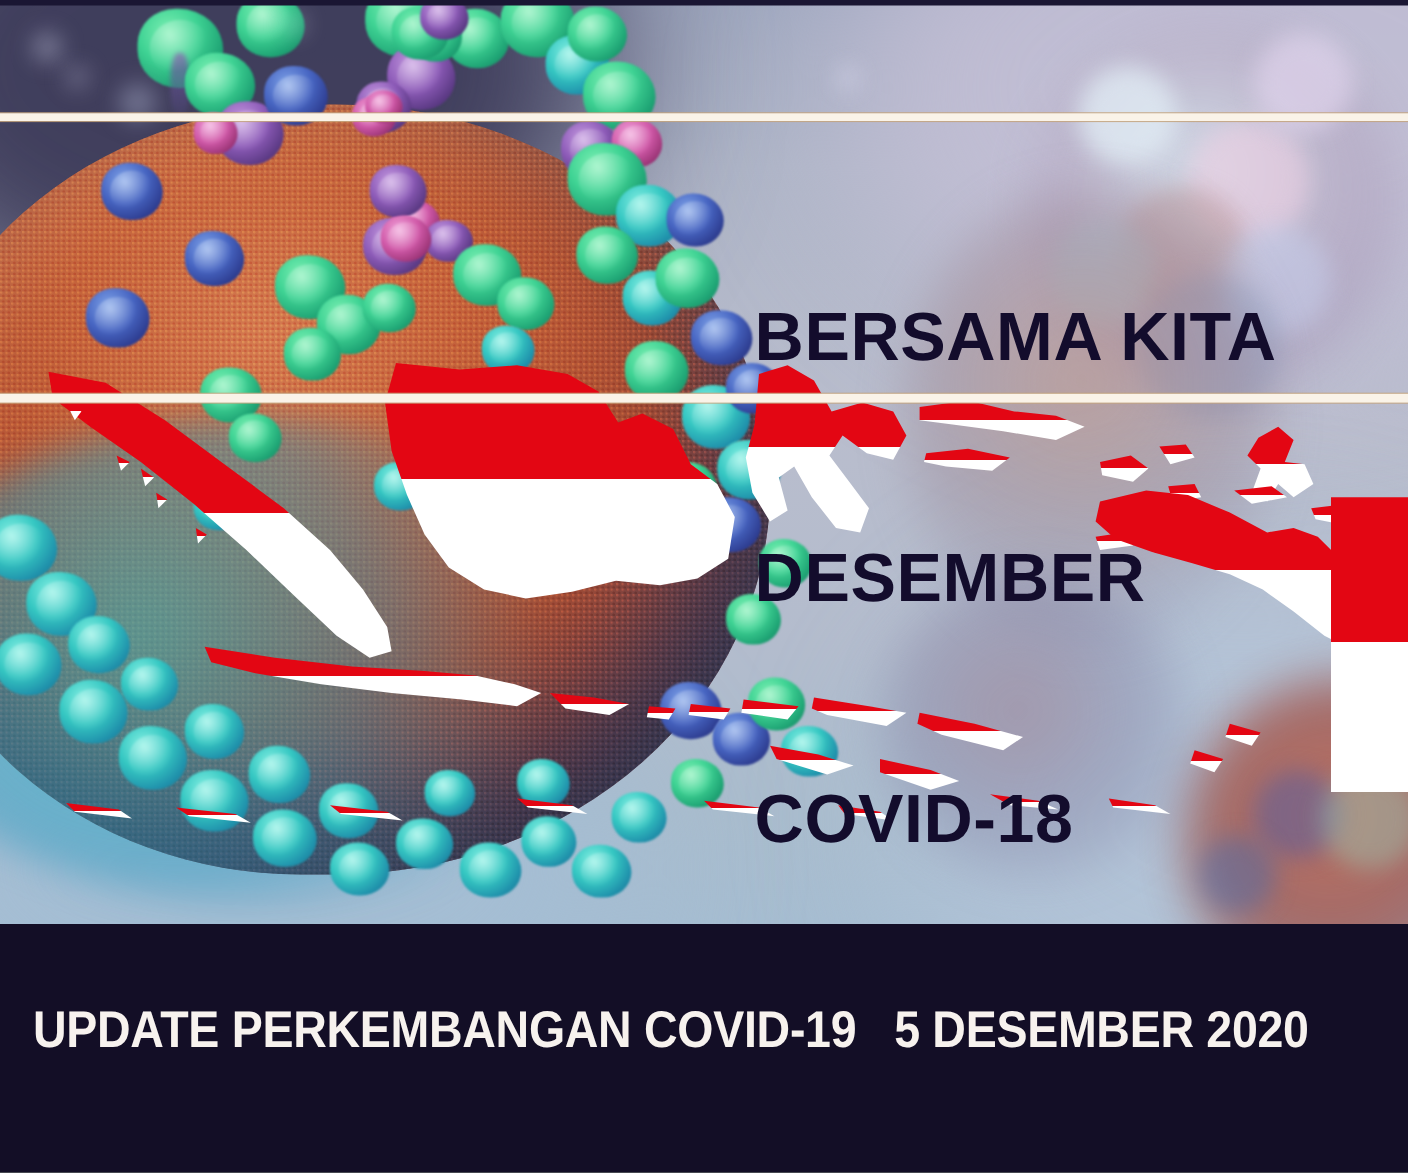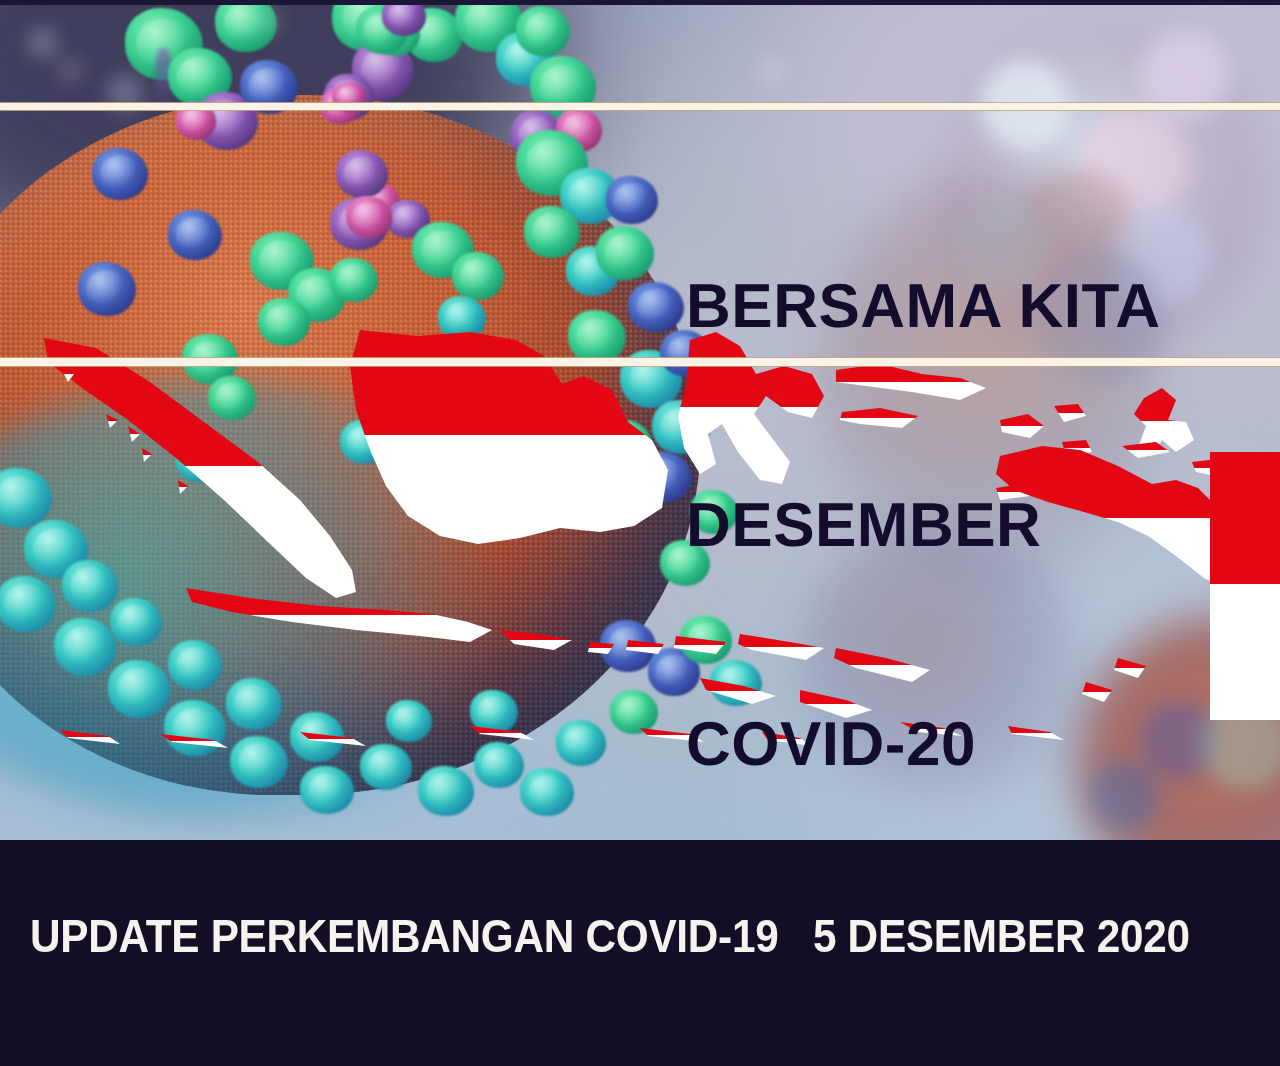--- a/index.html
+++ b/index.html
@@ -316,21 +316,21 @@
     </div>
 
     <div class="rule" id="rule-top"></div>
     <div class="rule" id="rule-mid"></div>
 
     <div id="top-sliver"></div>
 
     <div id="headline">
       <span class="hl">BERSAMA KITA</span>
       <span class="hl">DESEMBER</span>
-      <span class="hl">COVID-20</span>
+      <span class="hl">COVID-18</span>
     </div>
 
   </div>
 
   <div id="banner"></div>
   <div id="banner-text">UPDATE PERKEMBANGAN COVID-19   5 DESEMBER 2020</div>
 
 </div>
 
 </body></html>

